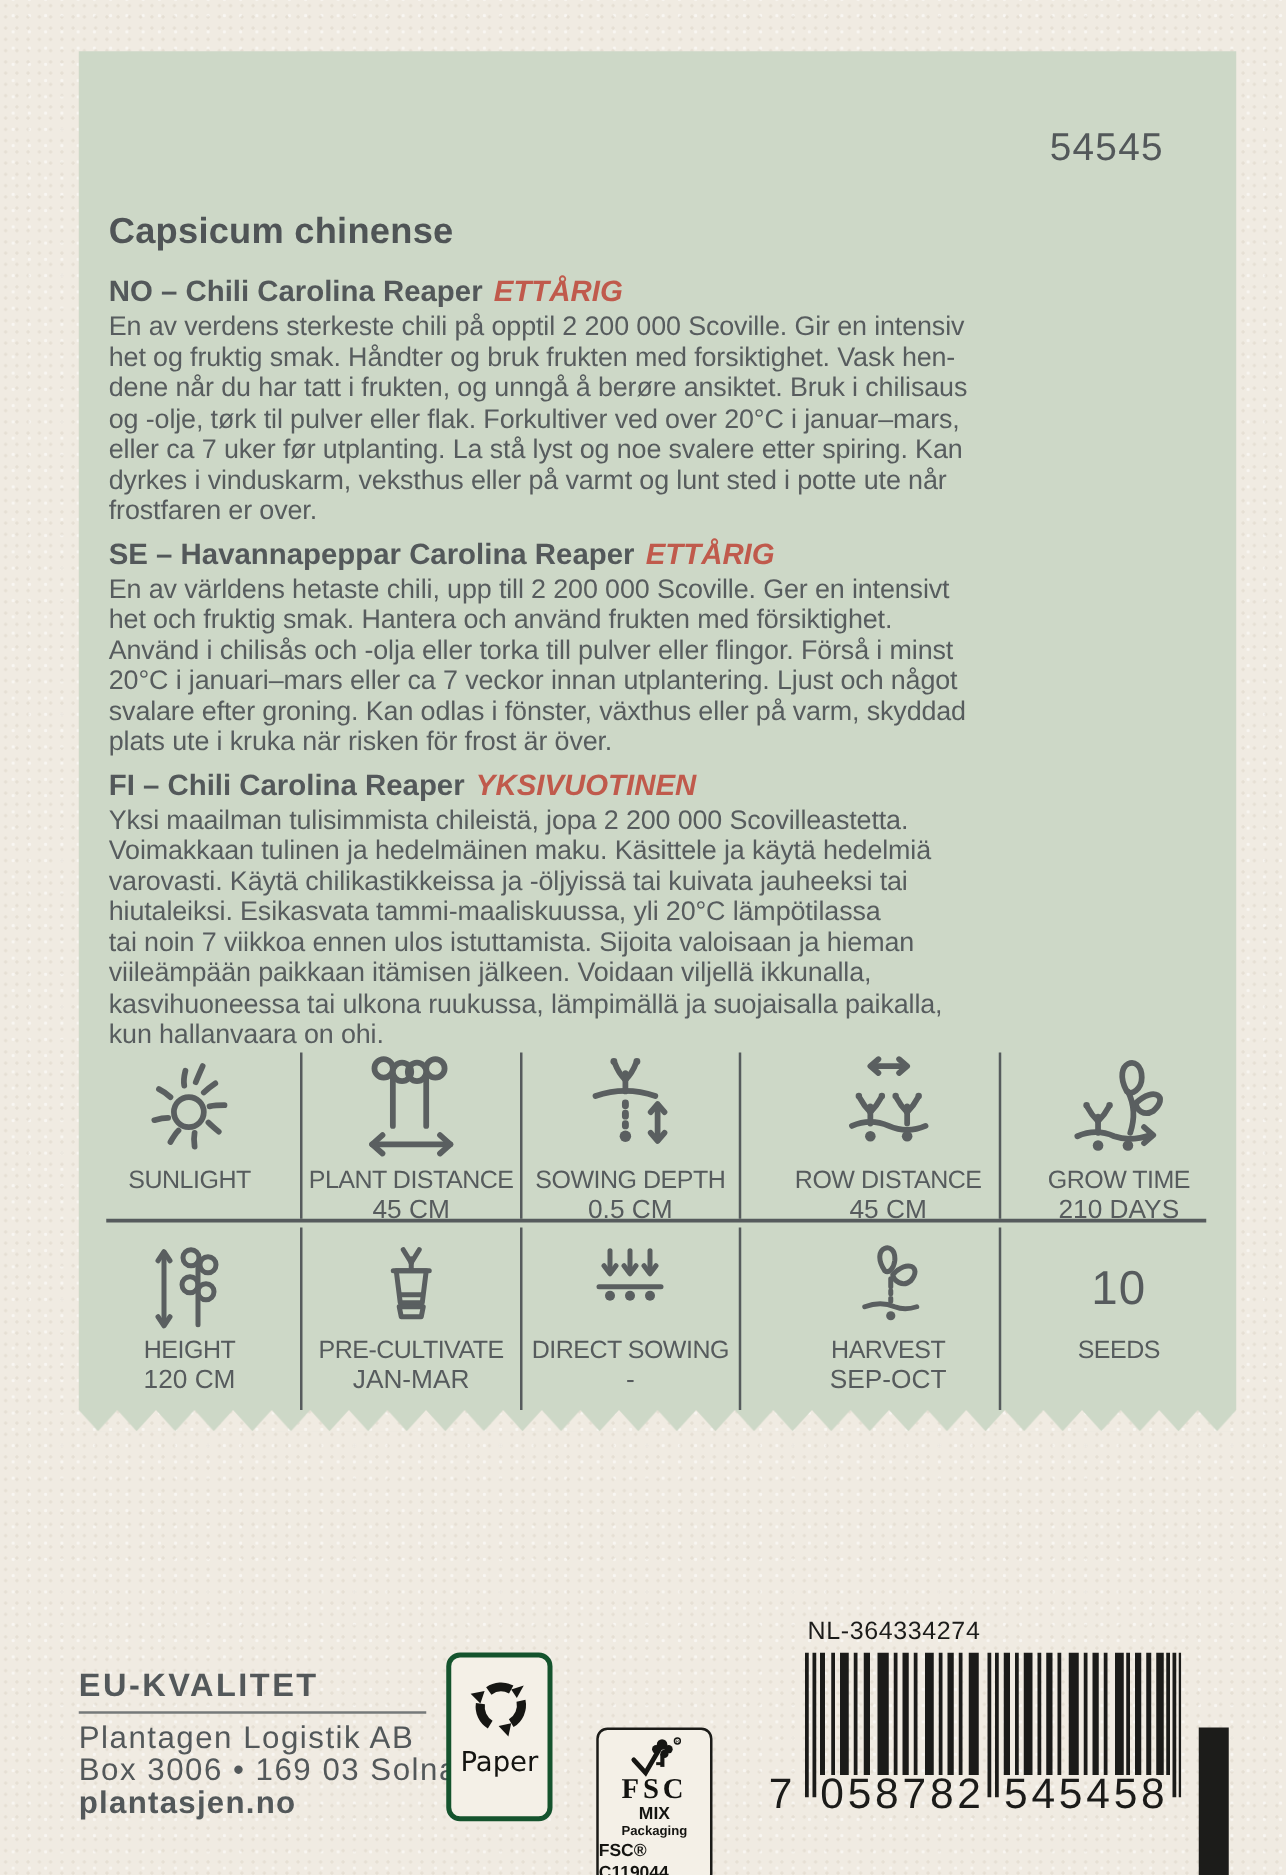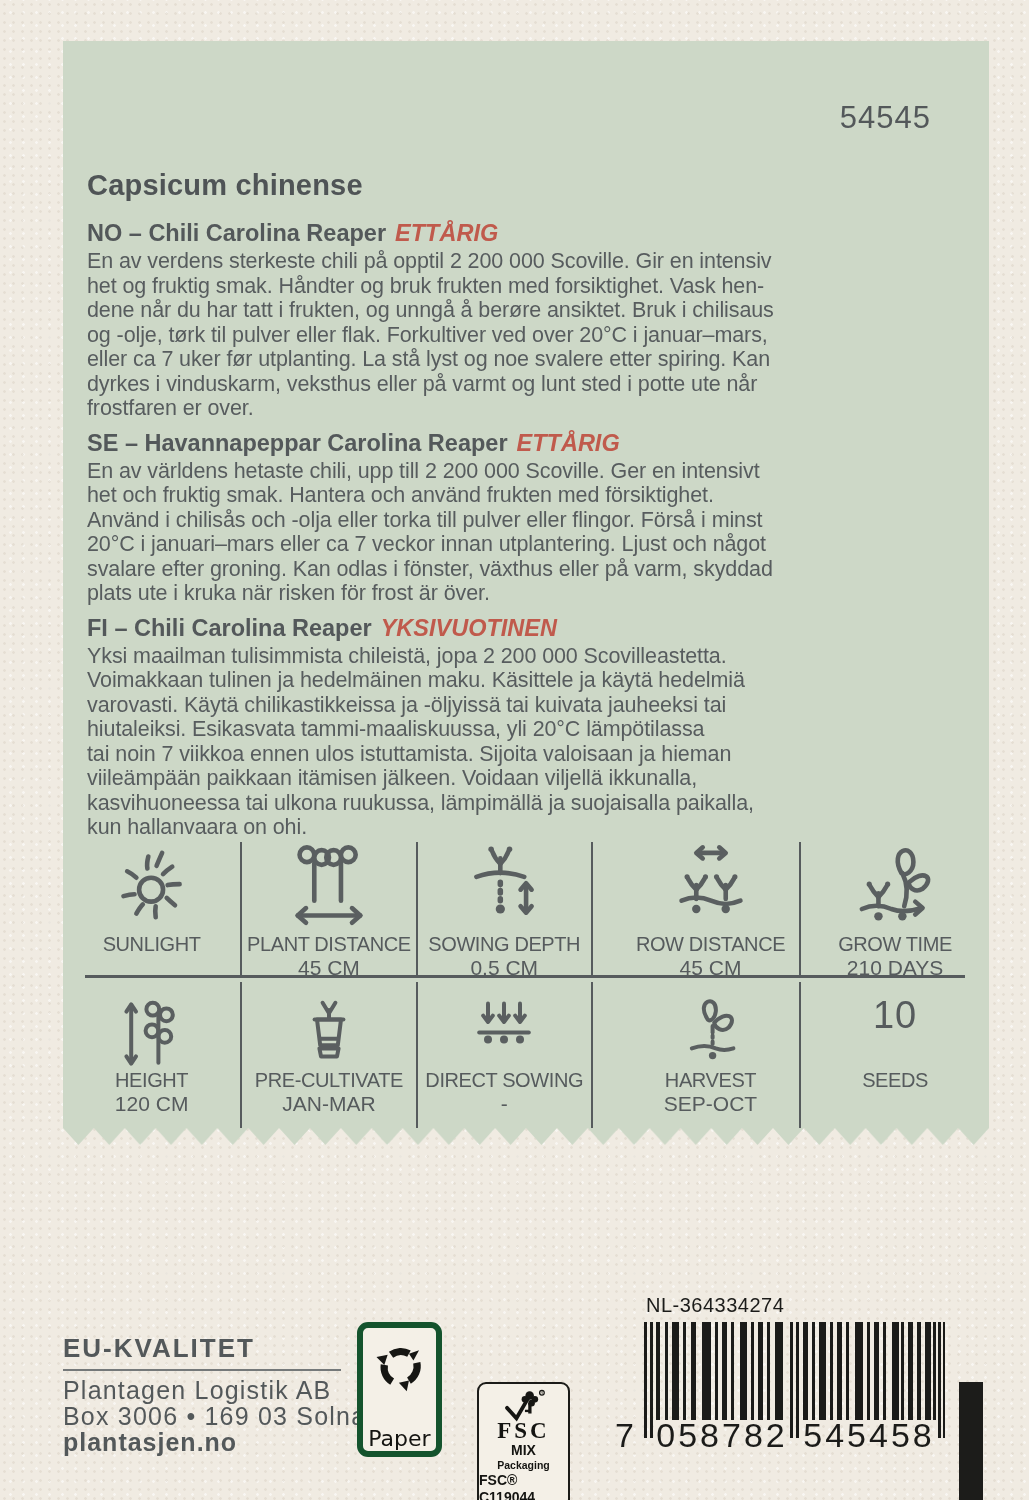--- a/index.html
+++ b/index.html
@@ -49,41 +49,41 @@
   .grid1{top:801px;height:133px;}
   .sep{position:absolute;top:934px;left:22px;width:880px;border-top:3px solid #565b5d;}
   .grid2{top:941px;height:146px;}
   .cell{
     box-sizing:border-box;display:flex;flex-direction:column;align-items:center;
     border-right:2.5px solid #565b5d;
   }
   .cell:last-child{border-right:none;}
   .c0{width:185px;}.c1{width:181px;}.c2{width:181px;}.c3{width:185px;margin-left:29px;}.c4{width:194px;}
   .icn-box{height:90px;display:flex;align-items:flex-end;justify-content:center;}
-  .grid2 .icn-box{height:86px;padding-top:12px;box-sizing:border-box;align-items:flex-start;}
+  .grid2 .icn-box{height:86px;padding-top:12px;box-sizing:border-box;align-items:center;}
   .lbl{font-size:20px;line-height:24px;letter-spacing:-0.4px;color:#565b5d;white-space:nowrap;}
   .val{font-size:21px;line-height:24px;letter-spacing:0;color:#565b5d;}
   .seeds-num{font-size:38px;color:#565b5d;letter-spacing:1px;}
   .icn{stroke:#5a5f60;fill:none;stroke-width:5;stroke-linecap:round;stroke-linejoin:round;}
   .icn .f{fill:#5a5f60;stroke:none;}
 
   
   .footer-text{position:absolute;left:63px;top:1333px;color:#53585a;}
   .eu{
     font-size:26px;font-weight:bold;letter-spacing:2px;
     width:278px;border-bottom:2px solid #75797a;padding-bottom:5px;margin-bottom:6px;
   }
   .addr{font-size:25px;line-height:26px;letter-spacing:1.2px;}
   .addr.b{font-weight:bold;letter-spacing:1px;}
 
   .paper-box{
     position:absolute;left:357px;top:1322px;width:85px;height:135px;
-    box-sizing:border-box;border:6px solid #14532d;border-radius:11px;
+    box-sizing:border-box;border:4px solid #14532d;border-radius:11px;
     background:#f4f0e7;display:flex;flex-direction:column;align-items:center;
-    justify-content:space-between;padding-top:10px;
+    justify-content:flex-start;padding-top:10px;
   }
   .paper-label{font-size:22px;color:#141411;margin-top:6px;font-family:"DejaVu Sans",sans-serif;}
 
   .fsc-box{
     position:absolute;left:477px;top:1382px;width:93px;height:126px;
     box-sizing:border-box;border:2.5px solid #1b1b18;border-radius:9px;
     background:#f4f0e7;display:flex;flex-direction:column;align-items:center;
     color:#141411;
   }
   .fsc-name{font-family:"Liberation Serif","DejaVu Serif",serif;font-size:23px;font-weight:bold;letter-spacing:3px;line-height:22px;margin-top:-2px;}

